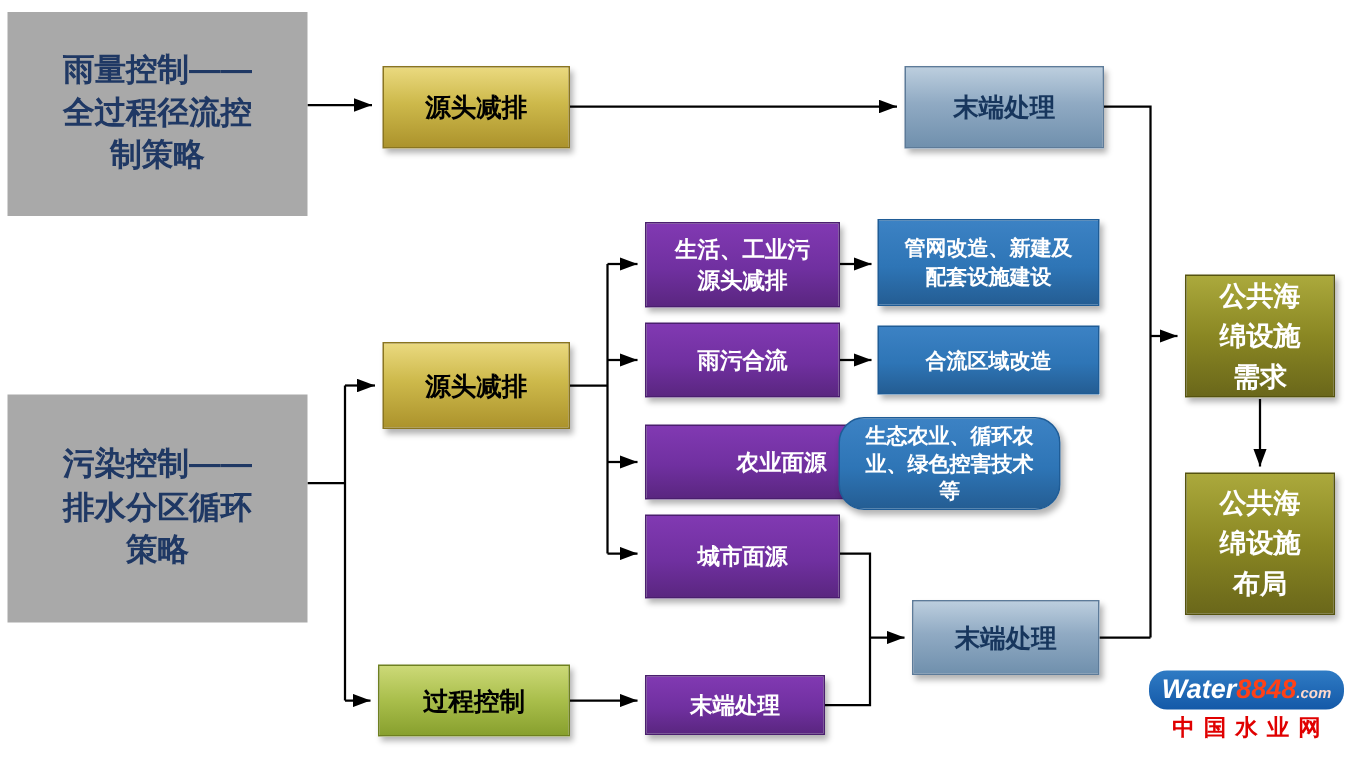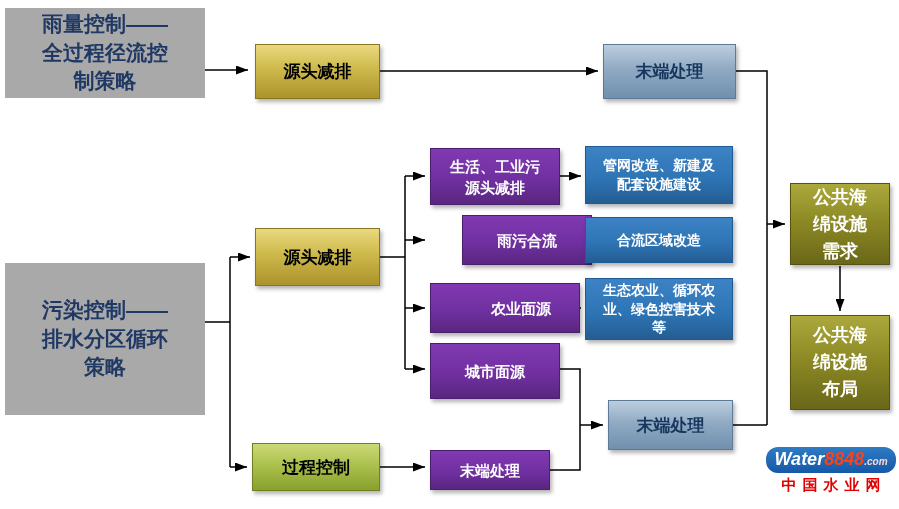--- a/index.html
+++ b/index.html
@@ -71,44 +71,44 @@
     <path d="M405 240 H425" fill="none" stroke="#000" stroke-width="1.5" marker-end="url(#ah)"></path>
     <path d="M405 308 H425" fill="none" stroke="#000" stroke-width="1.5" marker-end="url(#ah)"></path>
     <path d="M405 369 H425" fill="none" stroke="#000" stroke-width="1.5" marker-end="url(#ah)"></path>
     <path d="M560 176 H581" fill="none" stroke="#000" stroke-width="1.5" marker-end="url(#ah)"></path>
     <path d="M560 240 H581" fill="none" stroke="#000" stroke-width="1.5" marker-end="url(#ah)"></path>
     <path d="M560 308 H581" fill="none" stroke="#000" stroke-width="1.5" marker-end="url(#ah)"></path>
     <path d="M580 425 H603" fill="none" stroke="#000" stroke-width="1.5" marker-end="url(#ah)"></path>
     <path d="M380 467 H425" fill="none" stroke="#000" stroke-width="1.5" marker-end="url(#ah)"></path>
   </svg>
 
-  <div class="box gray" style="left:5px;top:8px;width:200px;height:90px;">雨量控制——
+  <div class="box gray" style="left:5px;top:8px;width:200px;height:136px;">雨量控制——
 全过程径流控
 制策略</div>
   <div class="box gray" style="left:5px;top:263px;width:200px;height:152px;">污染控制——
 排水分区循环
 策略</div>
 
   <div class="box gold" style="left:255px;top:44px;width:125px;height:55px;">源头减排</div>
   <div class="box steel" style="left:603px;top:44px;width:133px;height:55px;">末端处理</div>
 
   <div class="box gold" style="left:255px;top:228px;width:125px;height:58px;">源头减排</div>
   <div class="box green" style="left:252px;top:443px;width:128px;height:48px;">过程控制</div>
 
   <div class="box purple" style="left:430px;top:148px;width:130px;height:57px;">生活、工业污
 源头减排</div>
-  <div class="box purple" style="left:430px;top:215px;width:130px;height:50px;margin-left:32px;">雨污合流</div>
+  <div class="box purple" style="left:430px;top:215px;width:130px;height:50px;">雨污合流</div>
   <div class="box purple" style="left:430px;top:283px;width:150px;height:50px;padding-left:32px;">农业面源</div>
   <div class="box purple" style="left:430px;top:343px;width:130px;height:56px;">城市面源</div>
   <div class="box purple" style="left:430px;top:450px;width:120px;height:40px;">末端处理</div>
 
   <div class="box blue" style="left:585px;top:146px;width:148px;height:58px;">管网改造、新建及
 配套设施建设</div>
   <div class="box blue" style="left:585px;top:217px;width:148px;height:46px;">合流区域改造</div>
-  <div class="box blue" style="left:585px;top:278px;width:148px;height:62px;">生态农业、循环农
+  <div class="box blue" style="left:559px;top:278px;width:148px;height:62px;border-radius:17px;">生态农业、循环农
 业、绿色控害技术
 等</div>
 
   <div class="box steel" style="left:608px;top:400px;width:125px;height:50px;">末端处理</div>
 
   <div class="box olive" style="left:790px;top:183px;width:100px;height:82px;">公共海
 绵设施
 需求</div>
   <div class="box olive" style="left:790px;top:315px;width:100px;height:95px;">公共海
 绵设施

